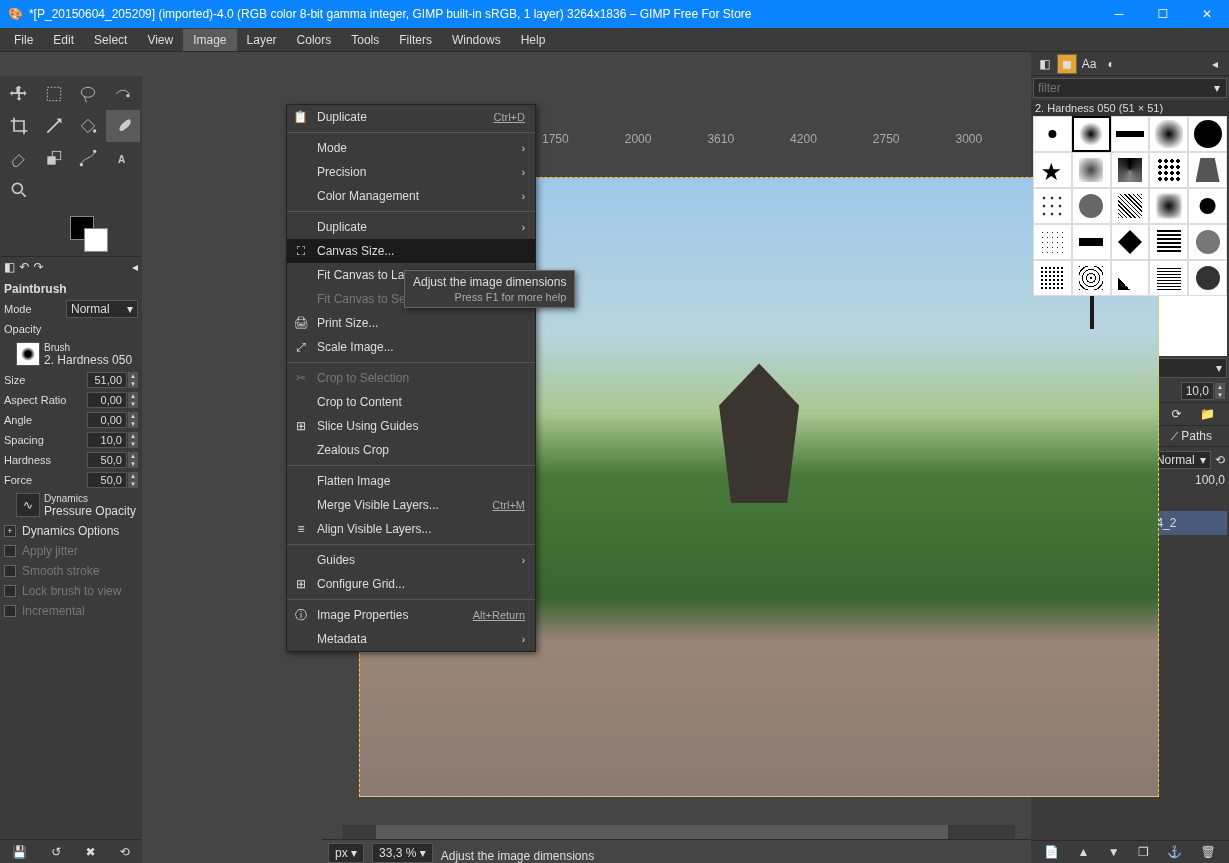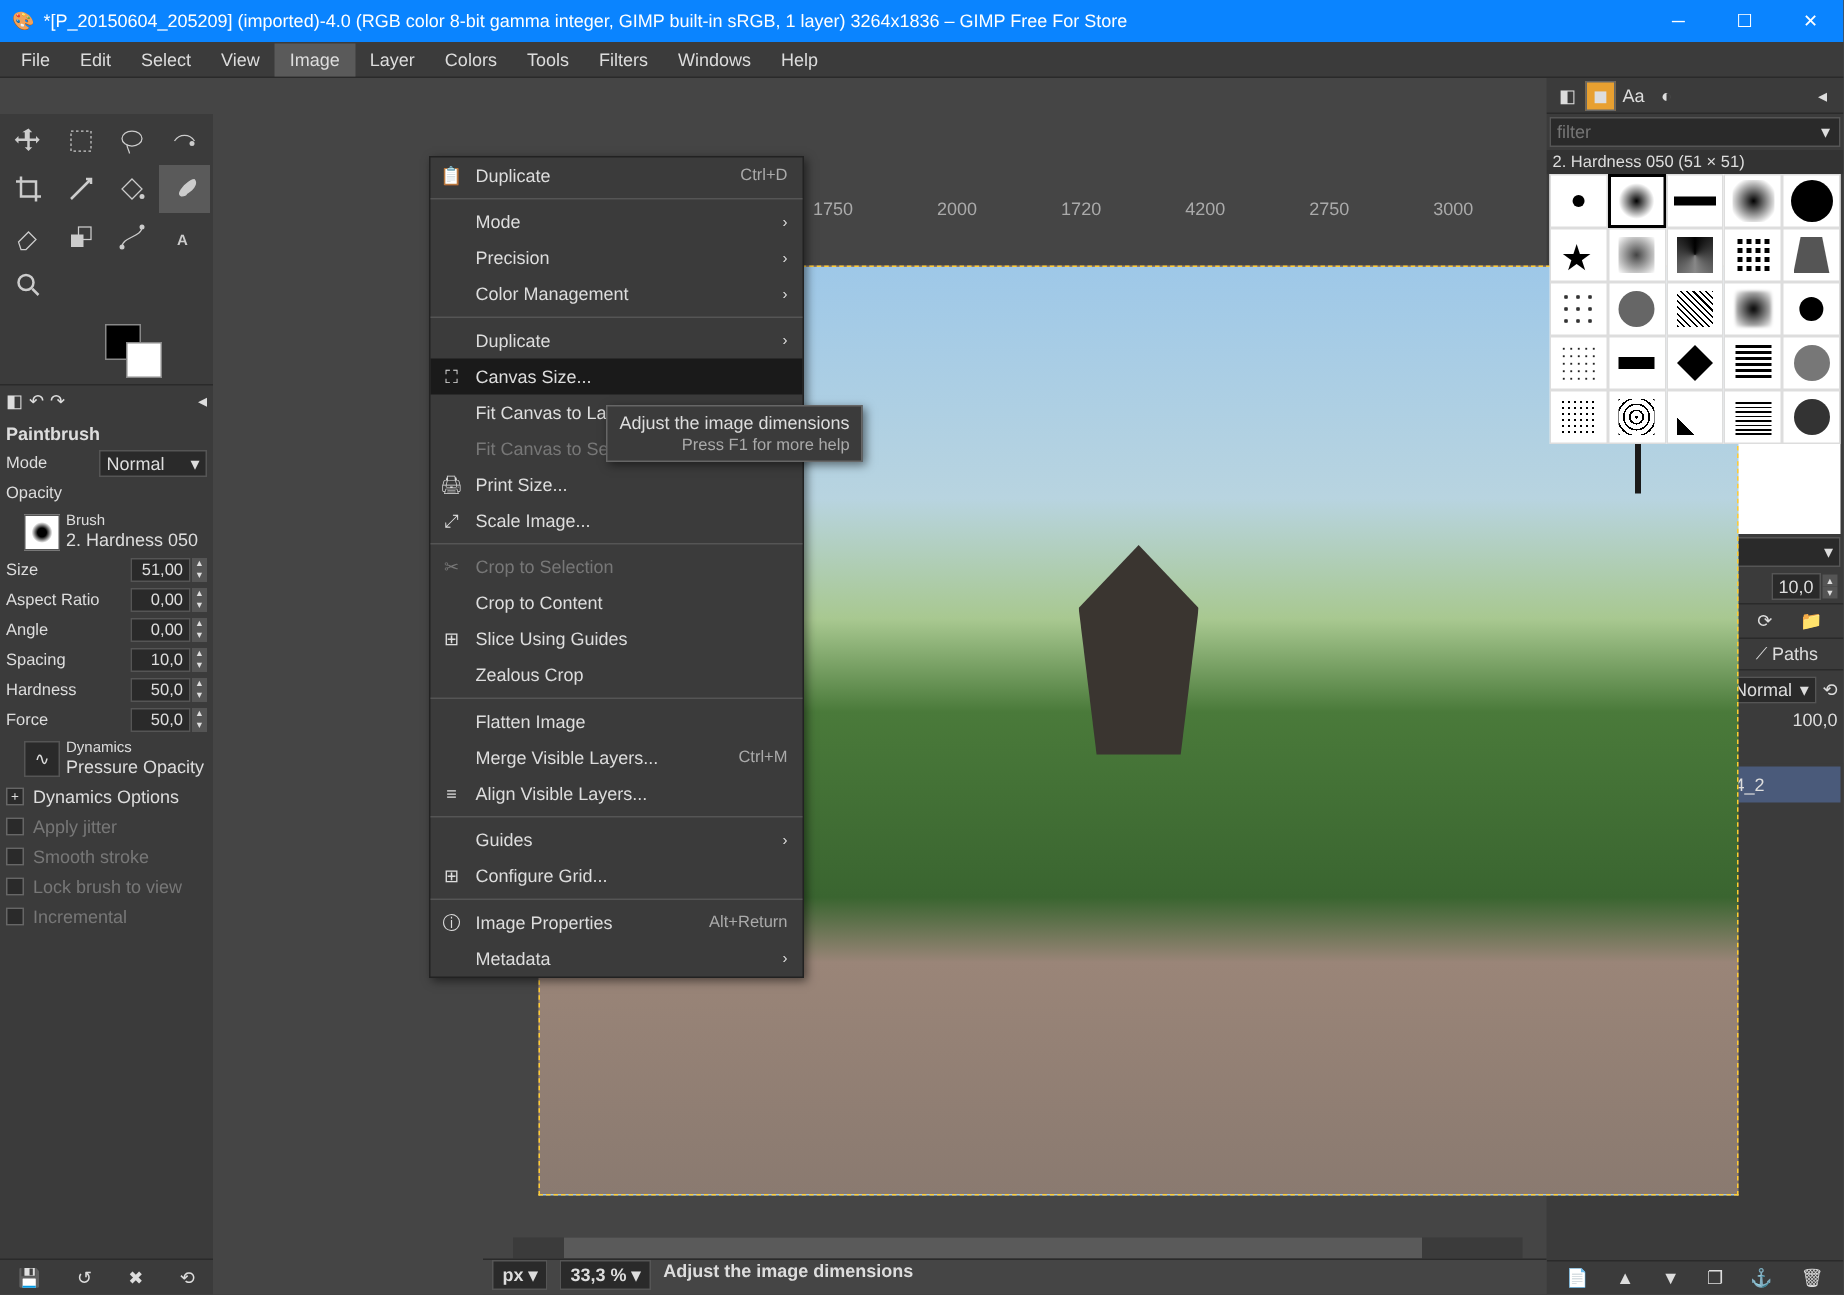--- a/index.html
+++ b/index.html
@@ -37,48 +37,48 @@
 
 .opts-header { height: 20px; background: #3b3b3b; display: flex; align-items: center; padding: 0 4px; gap: 4px; border-top: 1px solid #2a2a2a; }
 .tool-options { padding: 4px; }
 .tool-title { font-weight: bold; padding: 2px 0; }
 .opt-row { display: flex; align-items: center; margin: 2px 0; height: 18px; }
 .opt-row .label { flex: 1; font-size: 11px; }
 .opt-row .val { background: #2a2a2a; padding: 1px 4px; font-size: 11px; min-width: 40px; text-align: right; border: 1px solid #555; }
 .opt-row .sel { background: #2a2a2a; padding: 1px 4px; font-size: 11px; flex: 1; border: 1px solid #555; display: flex; justify-content: space-between; }
 .opt-row .spinner { display: flex; flex-direction: column; margin-left: 1px; }
 .opt-row .spinner span { width: 10px; height: 8px; background: #555; font-size: 7px; line-height: 8px; text-align: center; }
-.brush-row { display: flex; align-items: flex-end; gap: 4px; padding-left: 12px; }
+.brush-row { display: flex; align-items: flex-start; gap: 4px; padding-left: 12px; }
 .brush-thumb { width: 24px; height: 24px; background: #fff; border: 1px solid #555; display: flex; align-items: center; justify-content: center; }
 .brush-thumb .dot { width: 14px; height: 14px; background: radial-gradient(#000, #000 30%, transparent 70%); border-radius: 50%; }
 .checkbox { width: 12px; height: 12px; border: 1px solid #666; background: #2a2a2a; margin-right: 6px; display: inline-flex; align-items: center; justify-content: center; font-size: 9px; }
 .disabled { color: #777; }
 
 .bottom-bar { height: 24px; background: #3b3b3b; display: flex; align-items: center; justify-content: space-around; border-top: 1px solid #2a2a2a; }
 .photo { position: absolute; left: 217px; top: 125px; width: 800px; height: 620px; background: linear-gradient(to bottom, #9ec8e8 0%, #b8d4e0 25%, #a8c890 38%, #4a7a3a 48%, #3a6530 68%, #9a8578 75%, #8a7a70 100%); border: 1px dashed #ffcc33; }
 .photo::before { content: ""; position: absolute; top: 30%; left: 45%; width: 80px; height: 140px; background: #3a3530; clip-path: polygon(50% 0, 100% 30%, 85% 100%, 15% 100%, 0 30%); }
 .photo::after { content: ""; position: absolute; top: 5%; right: 8%; width: 4px; height: 120px; background: #1a1a1a; }
 
 
 .dropdown { position: absolute; left: 144px; top: 52px; width: 250px; background: #3b3b3b; border: 1px solid #222; box-shadow: 2px 2px 6px rgba(0,0,0,0.5); z-index: 100; }
 .dropdown .drow { display: flex; align-items: center; padding: 5px 10px 5px 30px; position: relative; }
 .dropdown .drow.highlighted { background: #1a1a1a; }
 .dropdown .drow.disabled { color: #777; }
-.dropdown .drow .shortcut { margin-left: auto; color: #aaa; font-size: 11px; }
+.dropdown .drow .shortcut { margin-left: auto; color: #aaa; font-size: 11px; text-decoration: underline; }
 .dropdown .drow .arrow { margin-left: auto; font-size: 10px; }
 .dropdown .drow .icon-slot { position: absolute; left: 6px; width: 16px; text-align: center; }
 .dropdown .sep { height: 1px; background: #555; margin: 3px 0; }
 
 
 .tooltip { position: absolute; left: 262px; top: 218px; background: #3b3b3b; border: 1px solid #666; padding: 4px 8px; z-index: 101; box-shadow: 2px 2px 6px rgba(0,0,0,0.5); }
 .tooltip .tip-title { font-size: 12px; }
 .tooltip .tip-sub { font-size: 11px; color: #aaa; text-align: right; margin-top: 2px; }
 
 
-.statusbar { position: absolute; bottom: 0; left: 180px; right: 0; height: 24px; background: #454545; display: flex; align-items: flex-start; padding: 0 6px; gap: 8px; border-top: 1px solid #2a2a2a; font-weight: bold; }
+.statusbar { position: absolute; bottom: 0; left: 180px; right: 0; height: 24px; background: #454545; display: flex; align-items: flex-end; padding: 0 6px; gap: 8px; border-top: 1px solid #2a2a2a; }
 .statusbar .unit { background: #2a2a2a; padding: 2px 6px; border: 1px solid #555; }
 .statusbar .zoom { background: #2a2a2a; padding: 2px 6px; border: 1px solid #555; }
 
 
 .rtabs { height: 24px; display: flex; align-items: center; background: #3b3b3b; border-bottom: 1px solid #2a2a2a; padding: 0 4px; gap: 2px; }
 .rtabs .tab { width: 20px; height: 20px; display: flex; align-items: center; justify-content: center; border: 1px solid transparent; }
 .rtabs .tab.active { background: #555; border-color: #666; }
 .rfilter { display: flex; background: #2a2a2a; margin: 2px; border: 1px solid #555; }
 .rfilter input { flex: 1; background: transparent; border: none; color: #ddd; padding: 2px 4px; outline: none; }
 .brush-label { padding: 2px 4px; font-size: 11px; background: #333; }
@@ -325,21 +325,21 @@
       <span>⟲</span>
     </div>
   </div>
 
   <div class="center">
     <div class="photo"></div>
 
     <div style="position:absolute;top:80px;left:400px;right:0;height:20px;color:#aaa;font-size:9px;display:flex;gap:56px">
       <span>1750</span>
         <span>2000</span>
-        <span>1720</span>
+        <span>3610</span>
         <span>4200</span>
         <span>2750</span>
         <span>3000</span>
         <span>3250</span>
     </div>
 
     <div class="hscroll">
         <div class="thumb"></div>
       </div>
 

